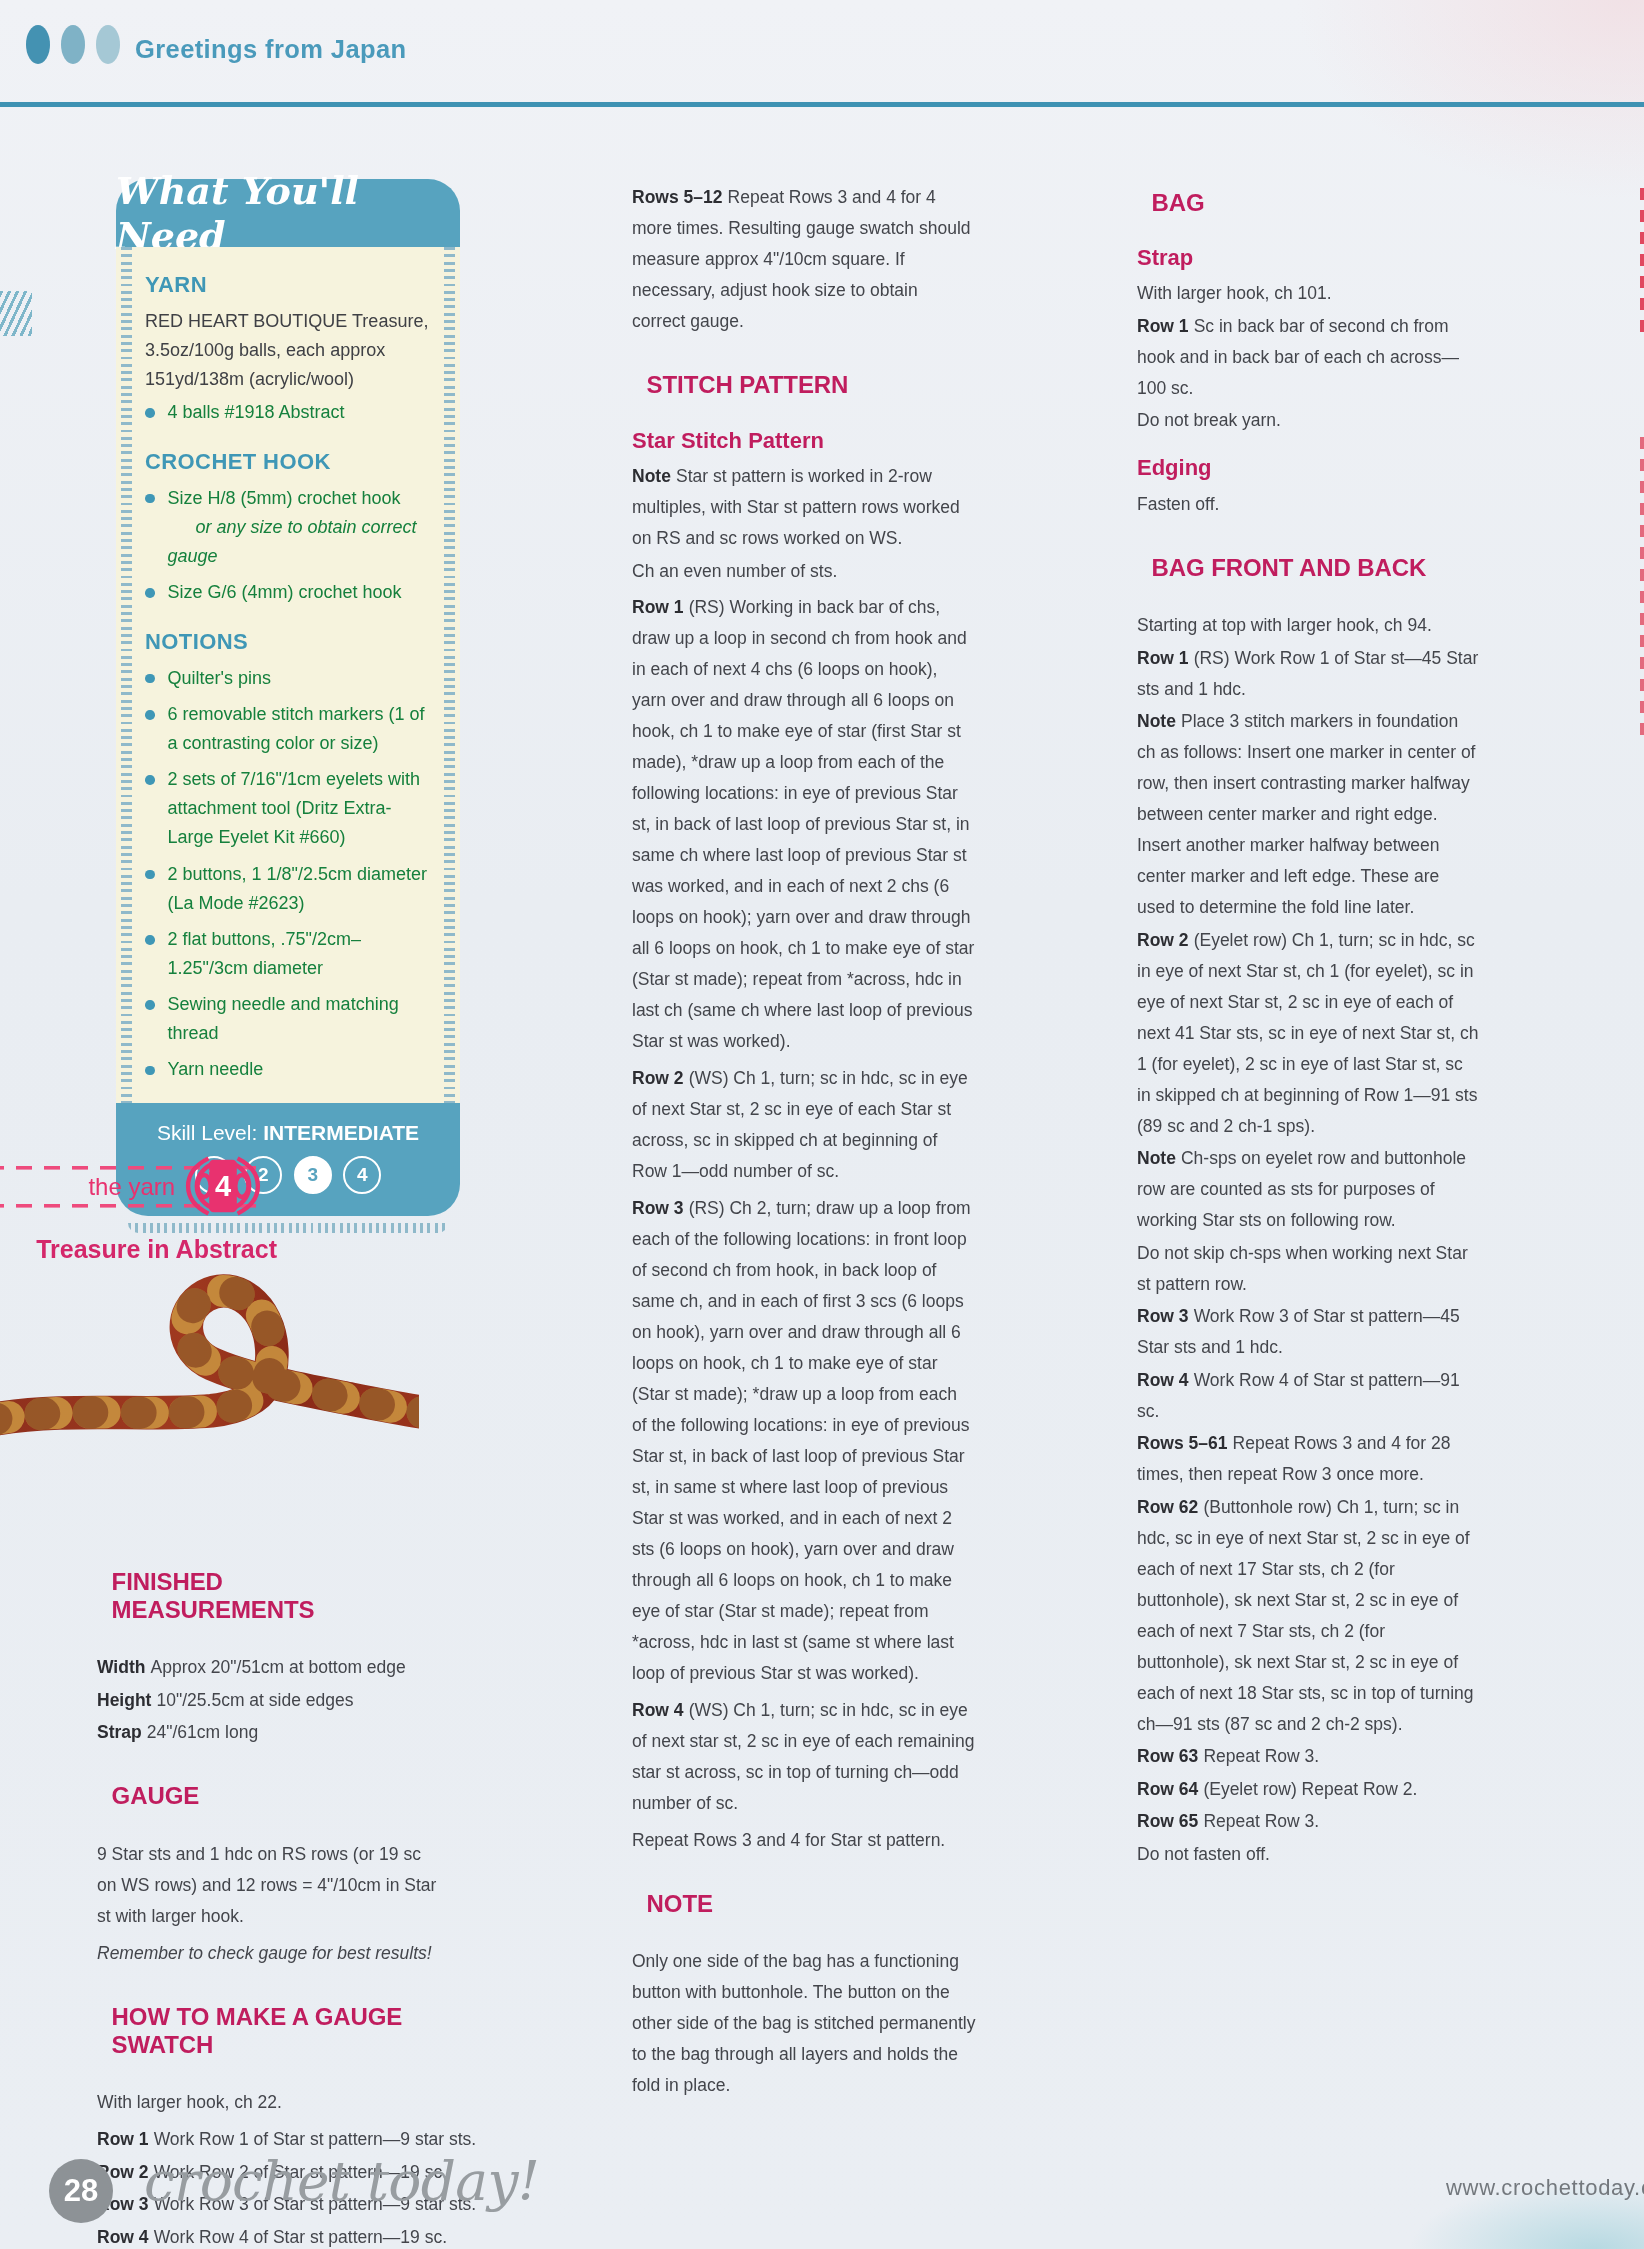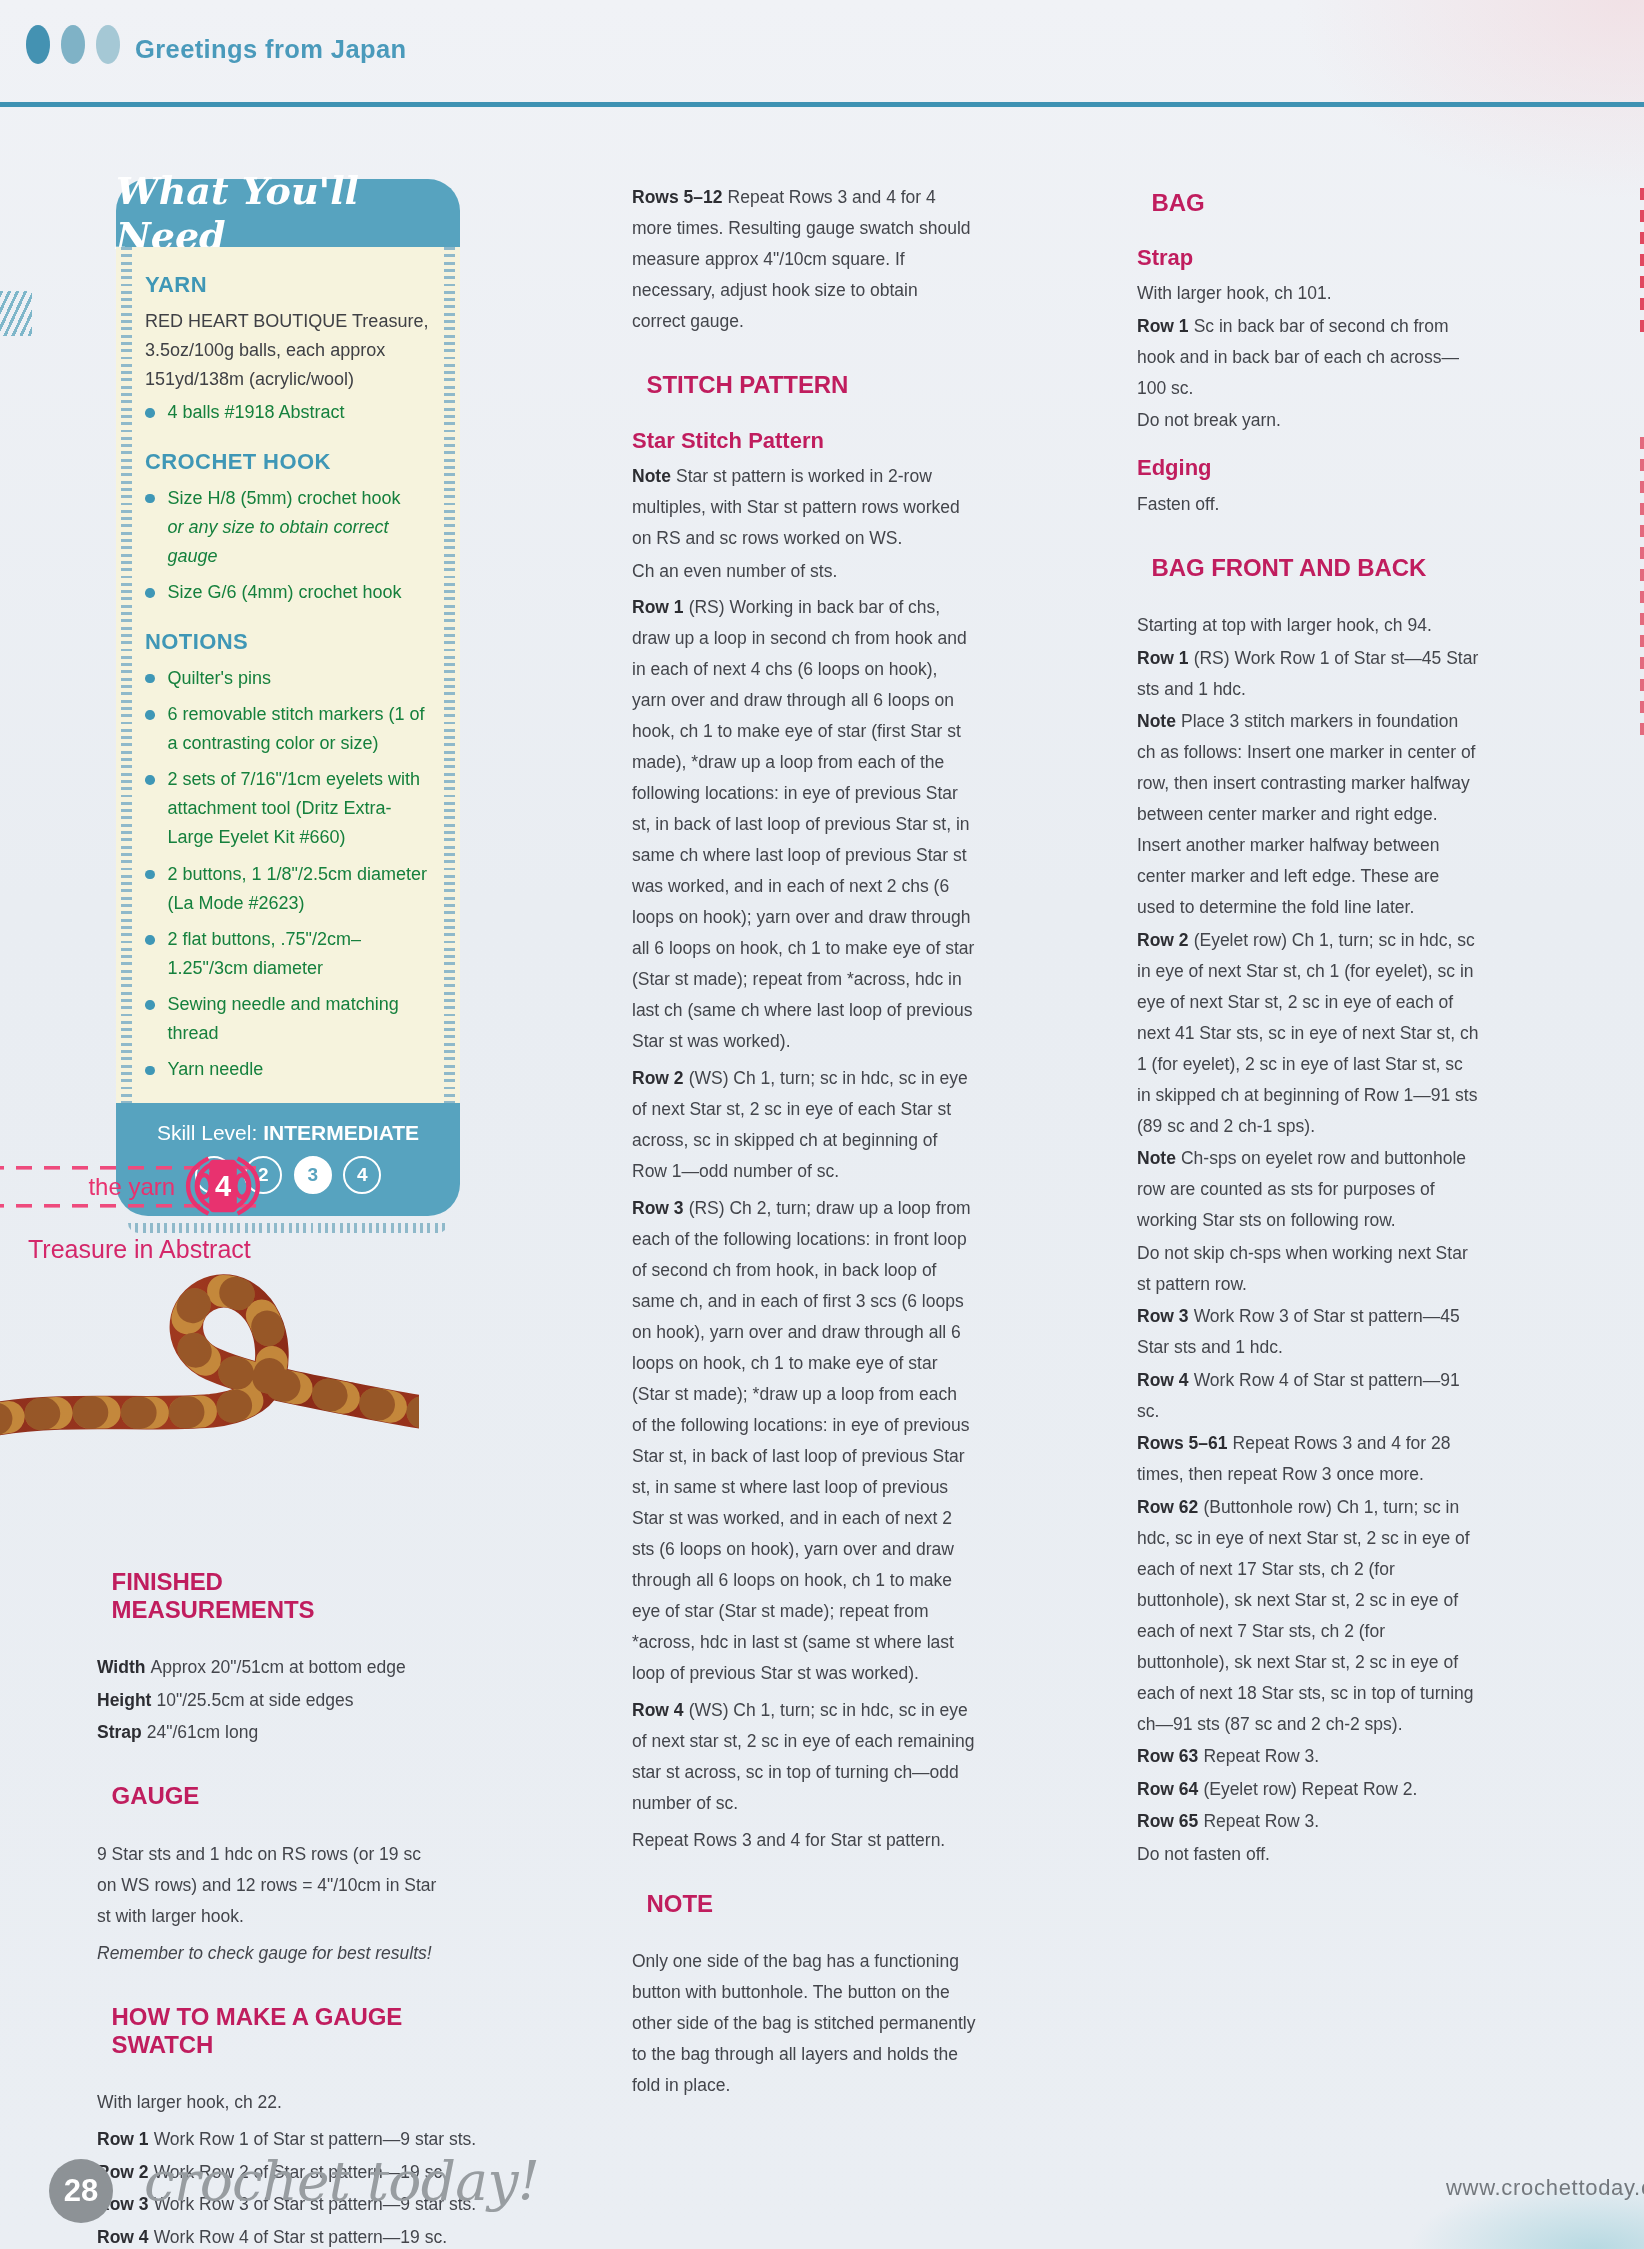--- a/index.html
+++ b/index.html
@@ -58,22 +58,22 @@
 
   
   .yarn-band{position:absolute; left:-11.6px; top:1166px; width:278px; height:42px;}
   .yarn-band .dashes{position:absolute; inset:0;
     background:
       repeating-linear-gradient(90deg,#ee4b7d 0 16px, transparent 16px 28px) left top/100% 3.6px no-repeat,
       repeating-linear-gradient(90deg,#ee4b7d 0 16px, transparent 16px 28px) left bottom/100% 3.6px no-repeat,
       repeating-linear-gradient(180deg,#ee4b7d 0 8.7px, transparent 8.7px 16px) left top/3.6px 100% no-repeat;}
   .yarn-band .lbl{position:absolute; left:100px; top:6.6px; font-size:24px; color:#e8326f;}
   .yarn-icon{position:absolute; left:194px; top:-11.6px;}
-  .yarn-caption{position:absolute; left:28px; top:1235px; width:255px; text-align:left;
-    font-size:25px; font-weight:400; color:#d4276a;}
+  .yarn-caption{position:absolute; left:22px; top:1235px; width:255px; text-align:right;
+    font-size:25px; font-weight:700; color:#d4276a;}
   .yarn-photo{position:absolute; left:0; top:1268px;}
 
   
   .col{position:absolute; width:344px;}
   .col-left{left:97px; top:1558px; width:341px;}
   .col-mid{left:632px; top:182px;}
   .col-right{left:1137px; top:179px;}
   .col p{margin:0 0 5.8px; font-size:17.5px; line-height:31px; color:#43454b;}
   .col p.tight{margin-bottom:1.5px;}
   b.lead{color:#2c2d32; margin-right:5.1px;}
@@ -81,21 +81,21 @@
   .dhead::before{content:""; position:absolute; inset:0;
     background:
       repeating-linear-gradient(90deg,#e0485f 0 16px, transparent 16px 28px) left top/100% 2.9px no-repeat,
       repeating-linear-gradient(90deg,#e0485f 0 16px, transparent 16px 28px) left bottom/100% 2.9px no-repeat,
       repeating-linear-gradient(180deg,#e0485f 0 9.5px, transparent 9.5px 17.5px) left top/2.9px 100% no-repeat,
       repeating-linear-gradient(180deg,#e0485f 0 9.5px, transparent 9.5px 17.5px) left top 0 right 0/2.9px 100% no-repeat;}
   .dhead h3{margin:0; font-size:24px; font-weight:700; color:#c01d5e; letter-spacing:-0.1px;}
   .subhead{font-size:22px; font-weight:700; color:#c01d5e; margin:19px 0 7.3px;}
   .subhead.first{margin-top:0;}
   .gap{height:19px;}
-  .it{font-style:italic;}
+  .it{font-style:italic;margin-left:28px;}
   .nowrap{white-space:nowrap;}
 
   
   .pgnum{position:absolute; left:49px; top:2159px; width:64px; height:64px; border-radius:50%;
     background:#8d9296; color:#fff; font-size:31px; font-weight:700;
     display:flex; align-items:center; justify-content:center;}
   .logo{position:absolute; left:144px; top:2149px; font-family:"DejaVu Serif",serif;
     font-style:italic; color:#989da1; font-size:55px; letter-spacing:-0.7px;}
   .site{position:absolute; left:1446px; top:2175px; font-size:22px; color:#73787d; letter-spacing:0.7px;}
 </style>

